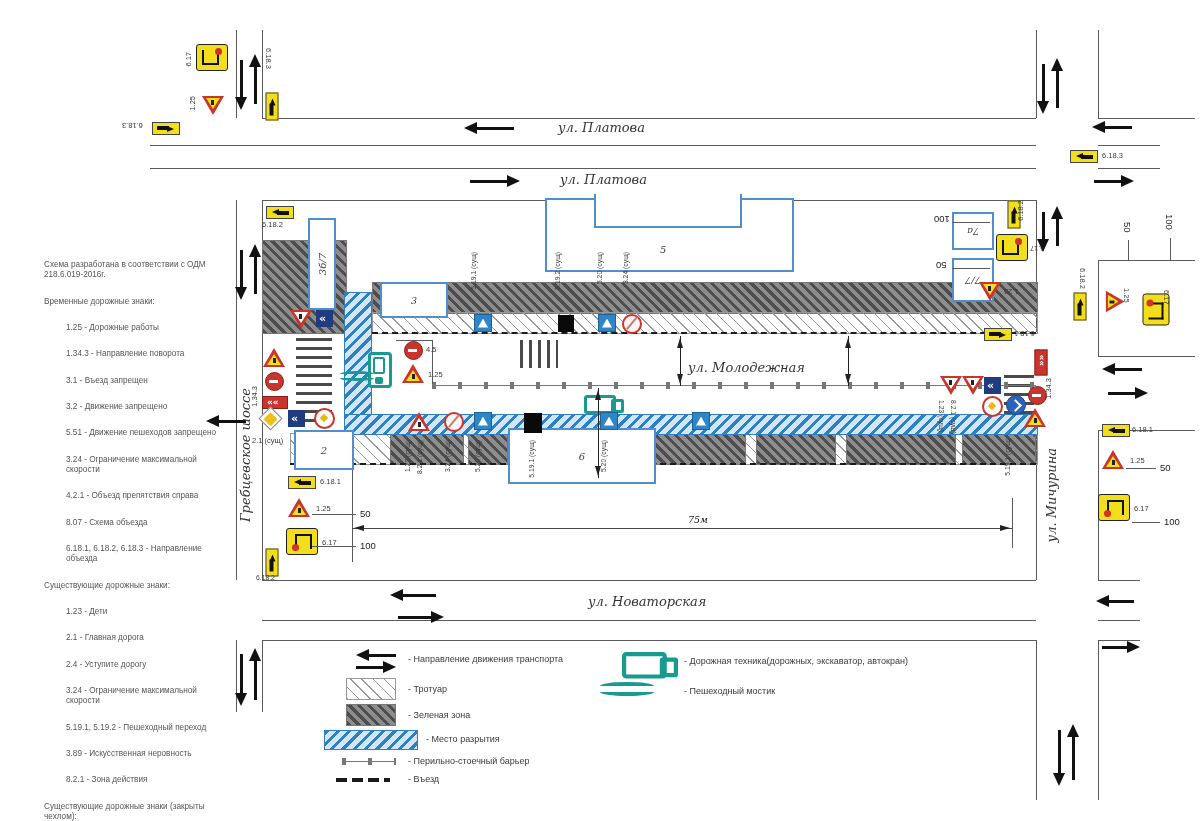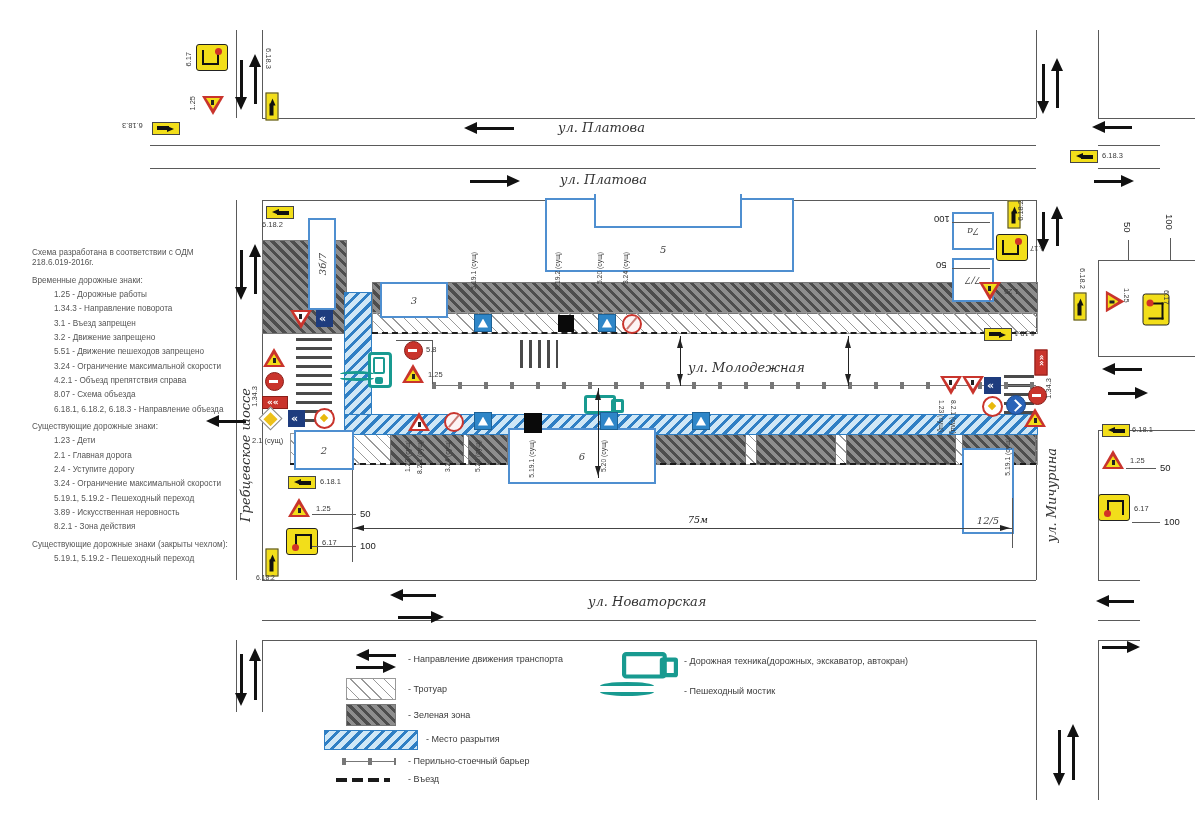--- a/index.html
+++ b/index.html
@@ -82,21 +82,21 @@
   
   .t{font-size:7.5px;color:#3a3a3a;white-space:nowrap}
   .t2{font-size:6.8px;color:#3a3a3a;white-space:nowrap}
   .st{font:italic 13px "DejaVu Serif",serif;color:#333;white-space:nowrap}
   .dimt{font-size:9.5px;color:#222;white-space:nowrap}
   .dimti{font:italic 9.5px "DejaVu Serif",serif;color:#222;white-space:nowrap}
   .vert{writing-mode:vertical-rl;transform:rotate(180deg)}
   .vertd{writing-mode:vertical-rl}
   
   .notes{position:absolute;left:28px;top:244px;width:210px;font-size:8.2px;line-height:1.26;color:#555}
-  .notes div{margin:4px}
+  .notes div{margin:16px}
   .notes .hd{margin-top:7px}
   .notes .ind{padding-left:22px}
   
   .lg{font-size:9px;color:#3a3a3a;white-space:nowrap}
 </style>
 </head>
 <body>
 
 <div class="canvas">
 
@@ -192,23 +192,20 @@
   </div>
   <div class="d bld" style="left:952px;top:258px;width:38px;height:40px">
     <span class="bnum r180">7/7</span>
   </div>
   <div class="d bld" style="left:294px;top:430px;width:56px;height:36px">
     <span class="bnum">2</span>
   </div>
   <div class="d bld" style="left:508px;top:428px;width:144px;height:52px">
     <span class="bnum">6</span>
   </div>
-  <div class="d bld" style="left:962px;top:448px;width:48px;height:82px;align-items:flex-end">
-    <span class="bnum" style="margin-bottom:6px">12/5</span>
-  </div>
 
   <div class="d exc" style="left:368px;top:352px"></div>
   <div class="d trk" style="left:584px;top:395px"></div>
   <div class="d brgs" style="left:340px;top:370px"></div>
   <div class="d bsq" style="left:558px;top:315px;width:16px;height:17px"></div>
   <div class="d bsq" style="left:524px;top:413px;width:18px;height:20px"></div>
 
   <div class="d s617 r180" style="left:196px;top:44px"></div>
   <div class="d t vert" style="left:184px;top:52px">6.17</div>
   <div class="d tri td" style="left:202px;top:96px">
@@ -229,21 +226,21 @@
   <div class="d sq-navy" style="left:316px;top:310px"></div>
   <div class="d sq-blue" style="left:474px;top:314px"></div>
   <div class="d t2 vert" style="left:470px;top:252px">5.19.1 (сущ)</div>
   <div class="d t2 vert" style="left:554px;top:252px">5.19.2 (сущ)</div>
   <div class="d sq-blue" style="left:598px;top:314px"></div>
   <div class="d t2 vert" style="left:596px;top:252px">5.20 (сущ)</div>
   <div class="d c-cross" style="left:622px;top:314px"></div>
   <div class="d t2 vert" style="left:622px;top:252px">3.24 (сущ)</div>
 
   <div class="d c-red" style="left:404px;top:341px"></div>
-  <div class="d t" style="left:426px;top:345px">5.8</div>
+  <div class="d t" style="left:426px;top:345px">4.5</div>
   <div class="d tri" style="left:402px;top:364px">
       <div class="ti"></div>
     </div>
   <div class="d t" style="left:428px;top:370px">1.25</div>
 
   <div class="d tri" style="left:263px;top:348px">
       <div class="ti"></div>
     </div>
   <div class="d c-red" style="left:265px;top:372px"></div>
   <div class="d chev" style="left:262px;top:396px"></div>

